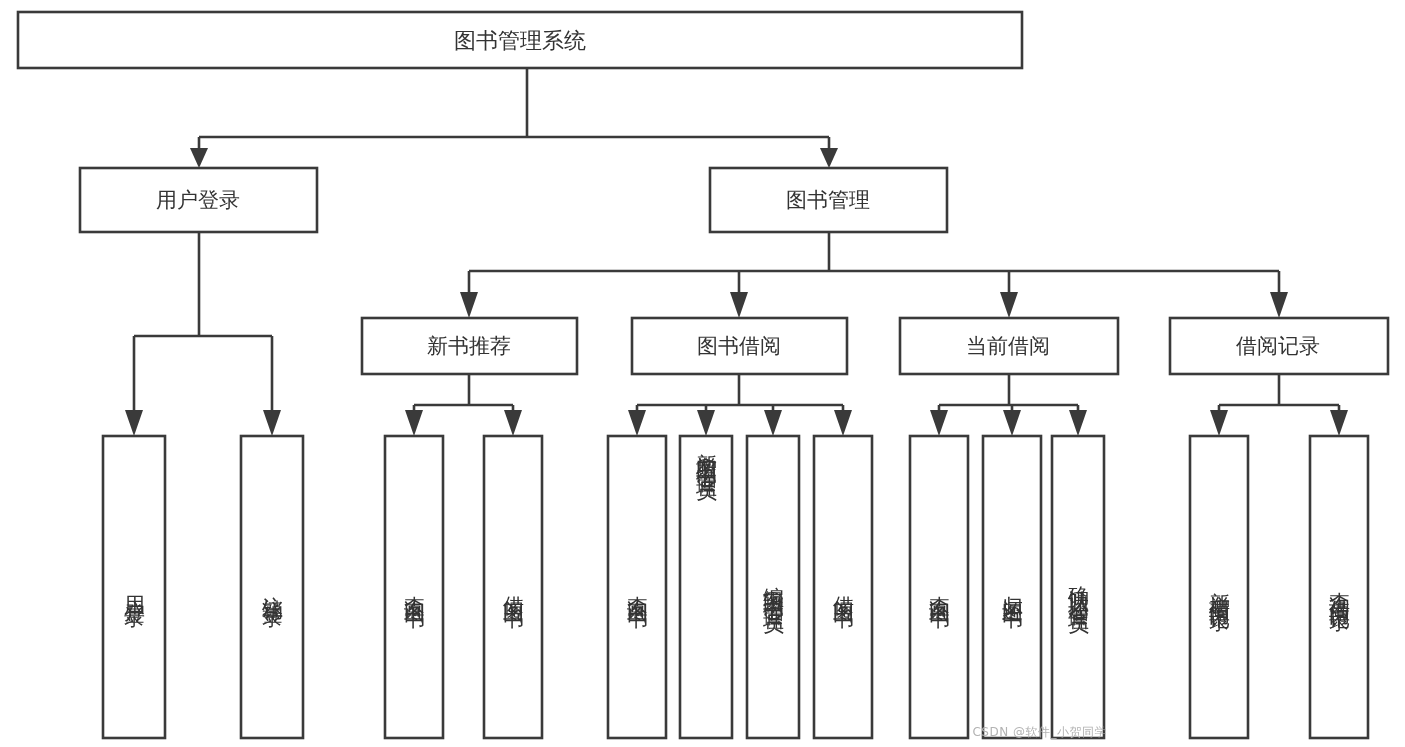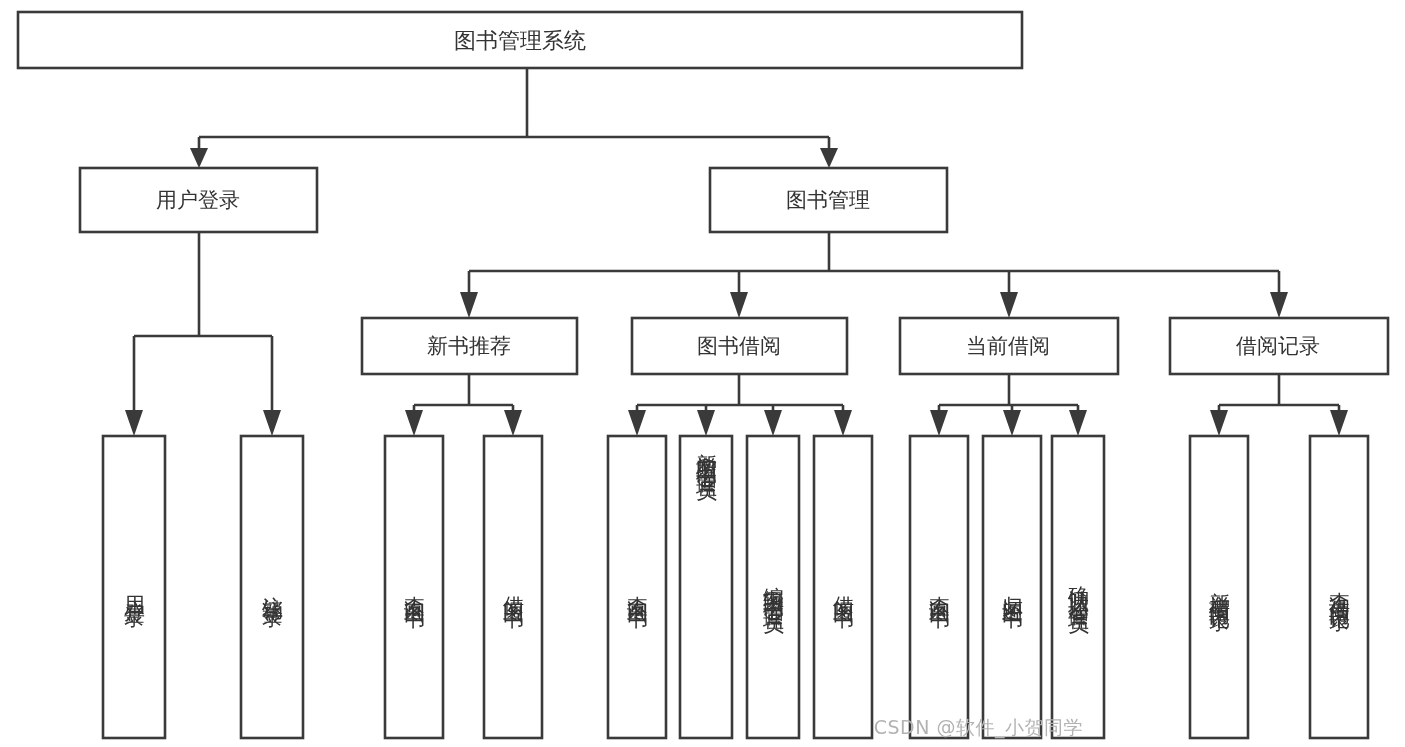--- a/index.html
+++ b/index.html
@@ -66,24 +66,24 @@
     line-height: 1.0;
     color: #333333;
     letter-spacing: 4px;
     white-space: nowrap;
     text-align: center;
     pointer-events: none;
     user-select: none;
   }
   .watermark {
     position: absolute;
-    right: 28px;
+    right: 4px;
     bottom: 6px;
     font-family: "DejaVu Sans", "Liberation Sans", sans-serif;
-    font-size: 19px;
+    font-size: 12px;
     color: #b3b3b3;
     letter-spacing: 0.5px;
     white-space: nowrap;
   }
 </style>
 </head>
 <body>
 
 <div id="diagram-root">
 

